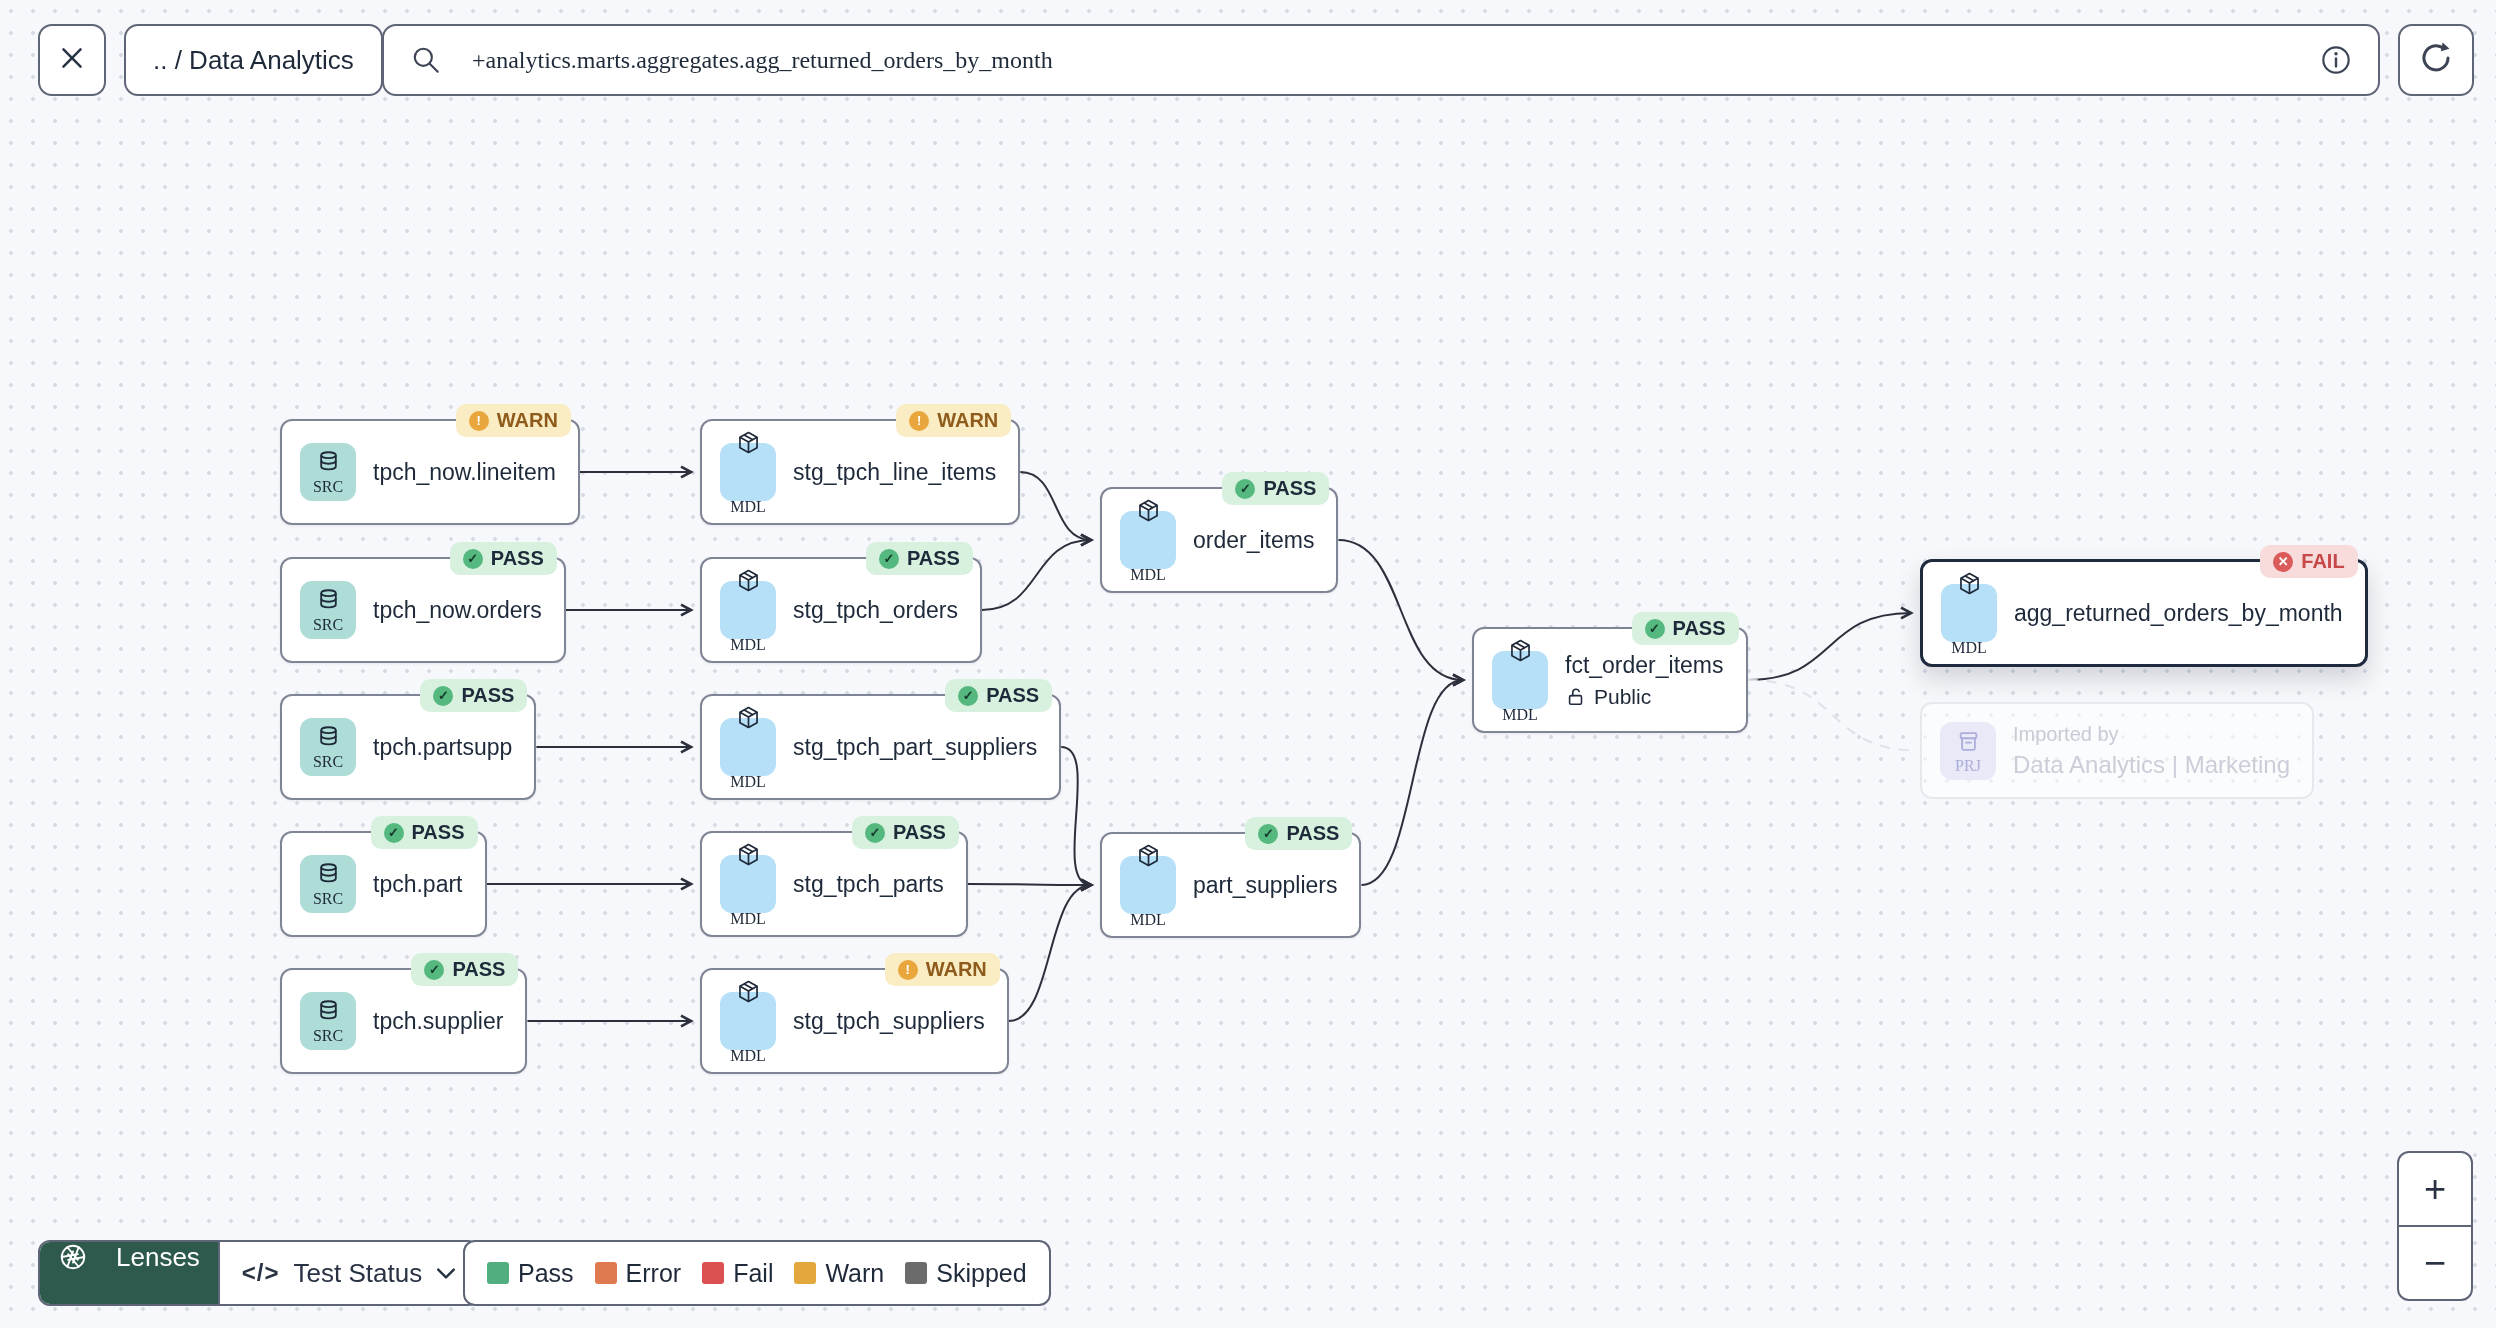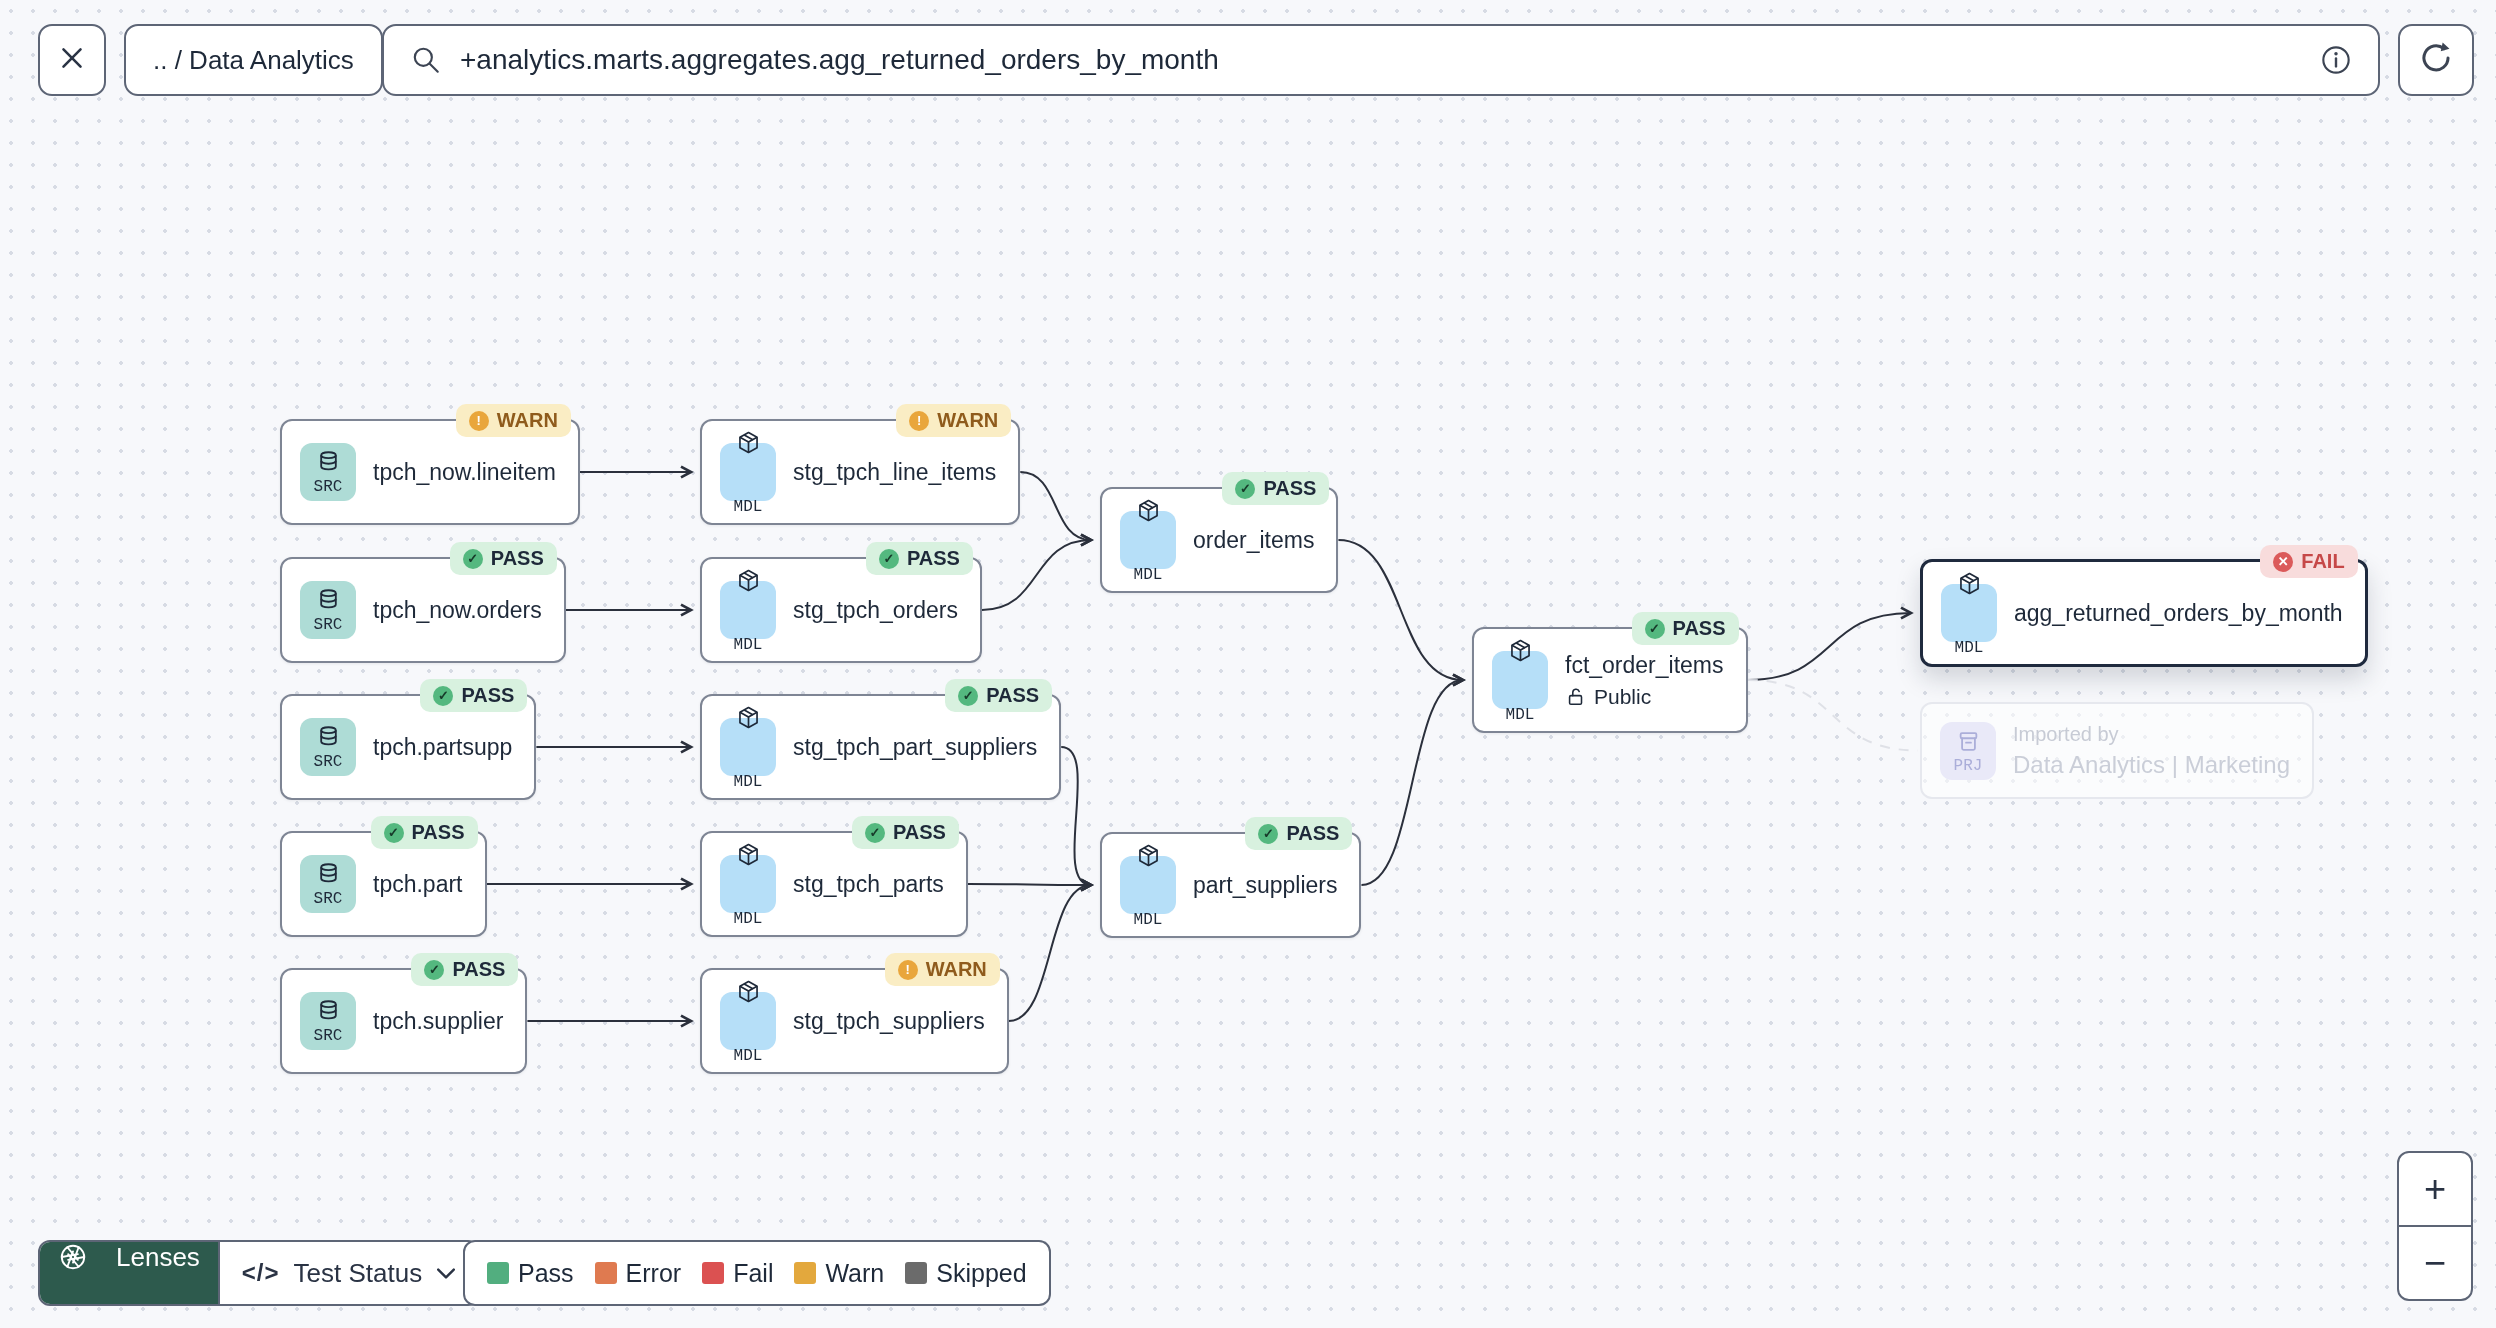--- a/index.html
+++ b/index.html
@@ -16,21 +16,21 @@
   
   .chrome {
     position:absolute; background:#fff; border:2px solid #5D6576; border-radius:14px;
     display:flex; align-items:center; justify-content:center;
   }
   .btn-close   { left:38px;  top:24px; width:68px;  height:72px; cursor:pointer; }
   .breadcrumb  { left:124px; top:24px; height:72px; padding:0 27px; font-size:26px; cursor:pointer; }
   .searchbar   { left:382px; top:24px; width:1998px; height:72px; padding:0 26px; justify-content:flex-start; gap:18px; }
   .searchbar input {
     flex:1; border:none; outline:none; background:transparent;
-    font-family:Liberation Sans, sans-serif; font-size:28px; color:#1E2939; padding:0;
+    font-family:Liberation Serif, serif; font-size:24px; color:#1E2939; padding:0;margin-left:12px;
   }
   .btn-refresh { left:2398px; top:24px; width:76px; height:72px; cursor:pointer; }
   .info-icon { flex:0 0 auto; display:flex; cursor:pointer; }
 
   
   .canvas { position:absolute; inset:0; }
   .edges  { position:absolute; inset:0; pointer-events:none; }
   .edge   { fill:none; stroke:#2B303C; stroke-width:2px; }
   .edge.dashed { stroke:#DFE1E7; stroke-dasharray:10 9; }
 
@@ -45,21 +45,21 @@
 
   .chip {
     width:56px; height:58px; border-radius:12px; flex:0 0 auto;
     display:flex; flex-direction:column; align-items:center; justify-content:center;
   }
   .chip-src { background:#AEDCD6; }
   .chip-mdl { background:#B6DFF8;gap:40px; }
   .chip-prj { background:#E9E9F8; }
   .chip svg { display:block; }
   .chip-label {
-    font-family:Liberation Mono, monospace; font-size:16px; line-height:1; margin-top:3px; color:#1E2939;text-align:center;
+    font-family:Liberation Serif, serif; font-size:16px; line-height:1; margin-top:3px; color:#1E2939;text-align:center;
   }
   .node.ghost .chip-label { color:#ABAED9; }
 
   .node-text  { display:flex; flex-direction:column; justify-content:flex-end; }
   .node-title { font-size:20px; color:#C7CBD5; white-space:nowrap; margin-bottom:5px; }
   .node-label { font-size:23px; color:#1E2939; white-space:nowrap; }
   .node.ghost .node-label { color:#CACED8; font-size:24px; }
   .node-sub   { display:flex; align-items:center; gap:7px; font-size:21px; margin-top:6px; color:#1E2939; }
 
   .badge {

